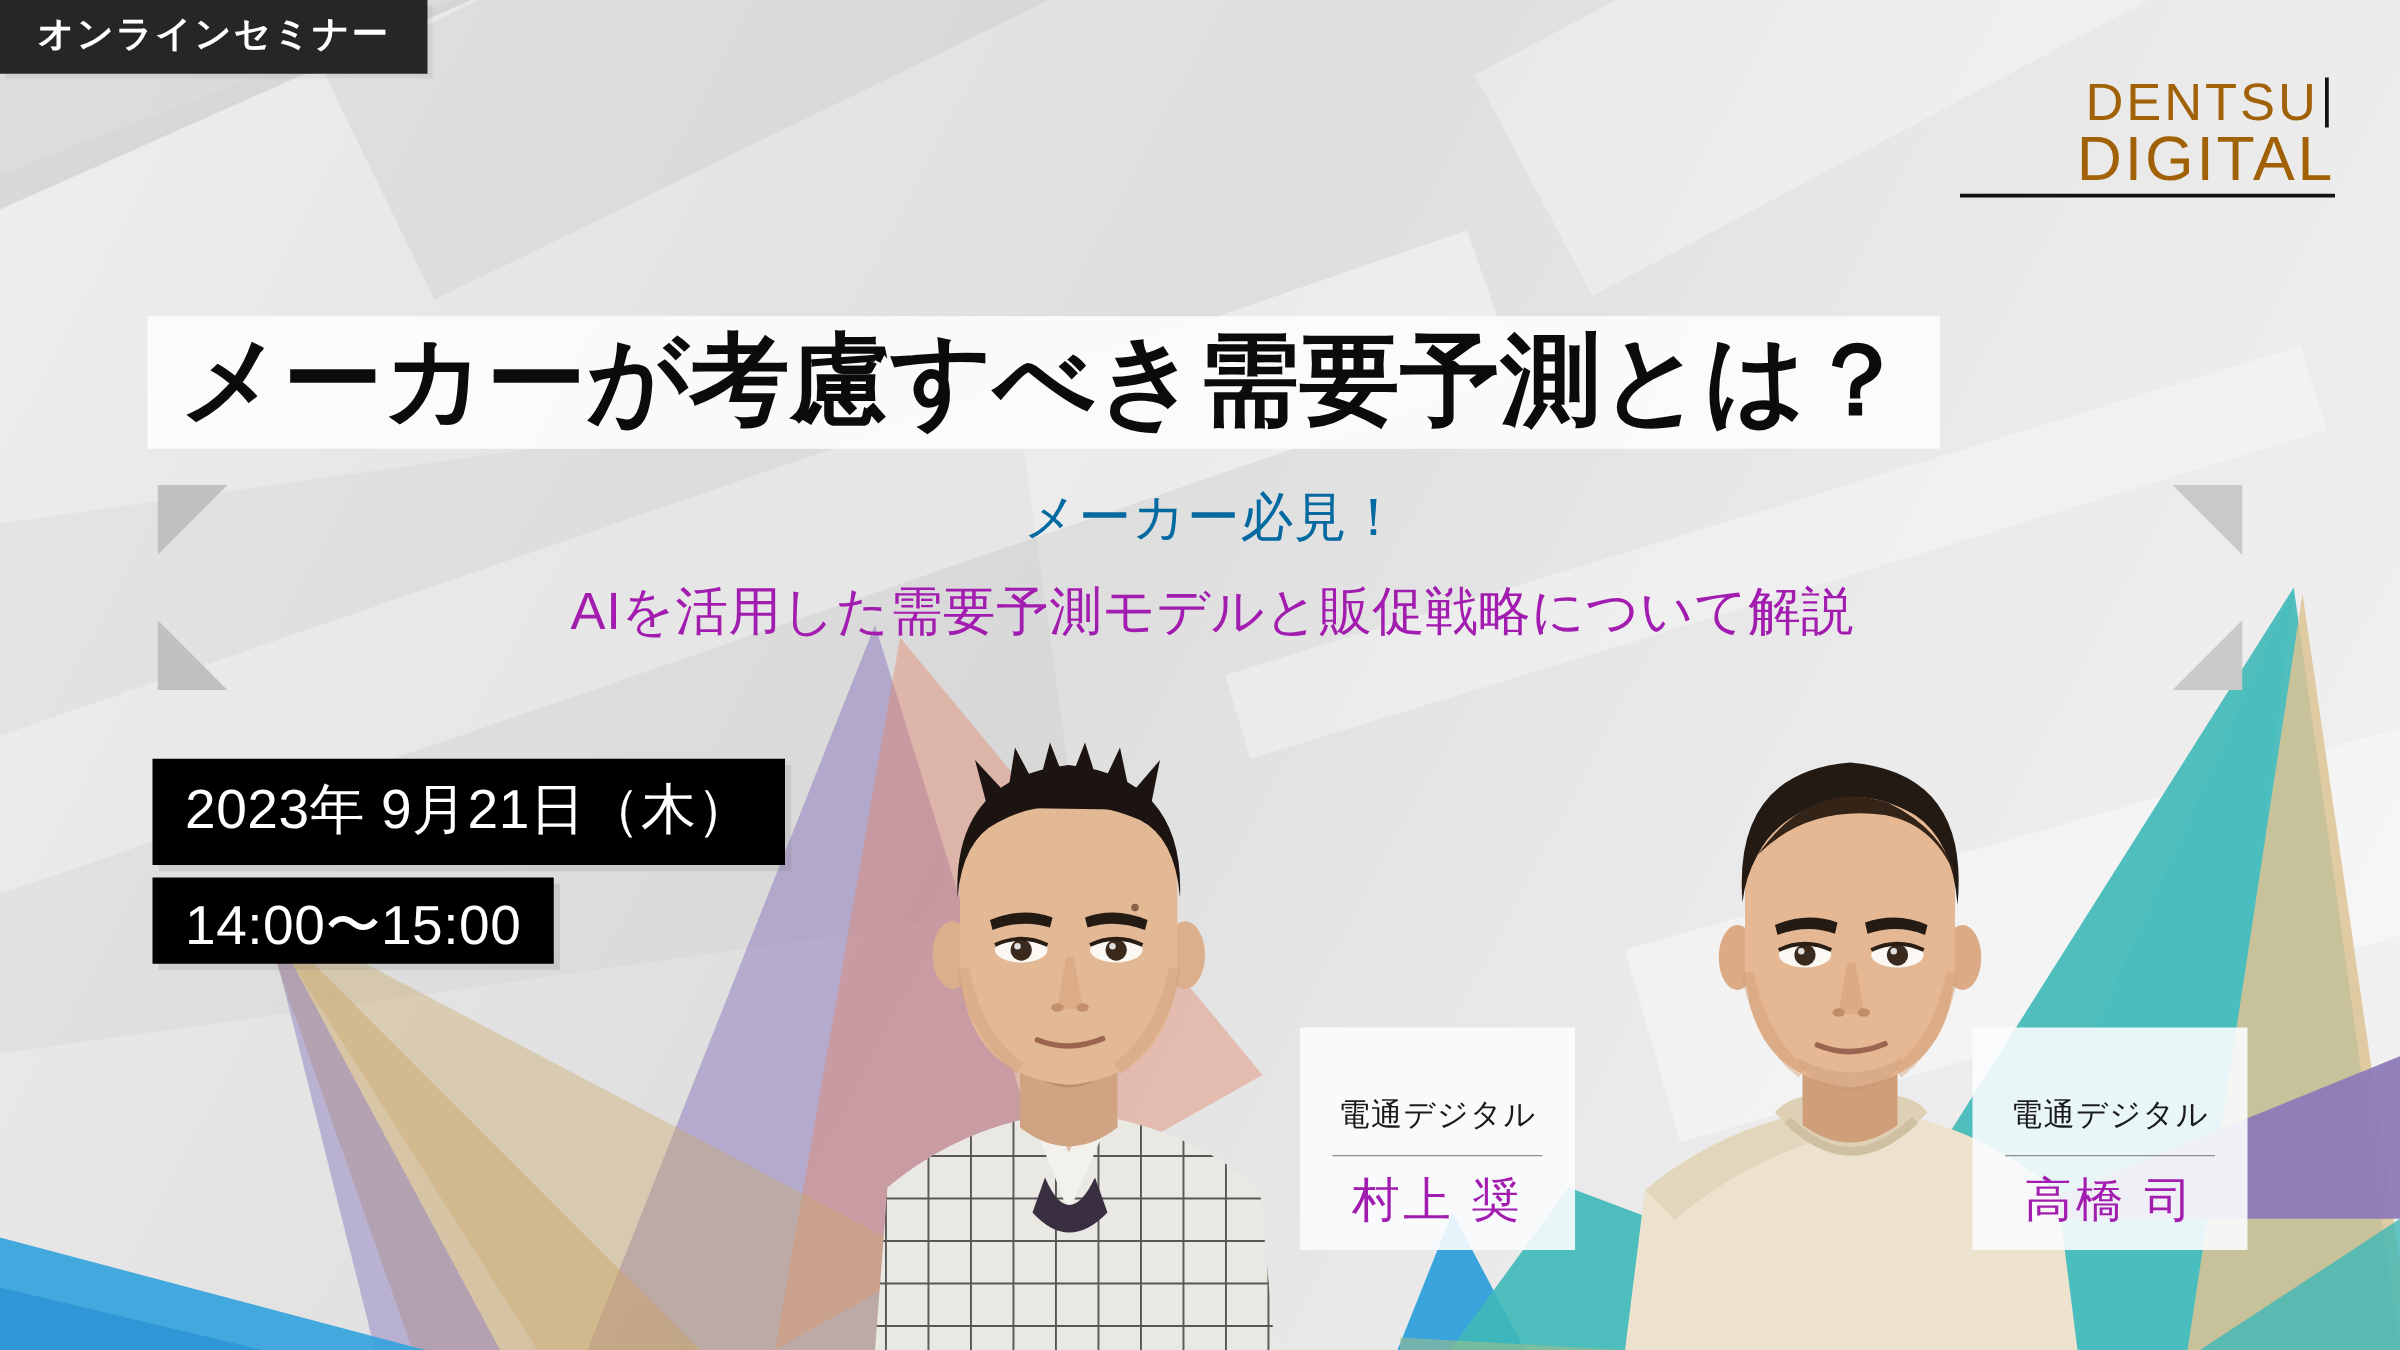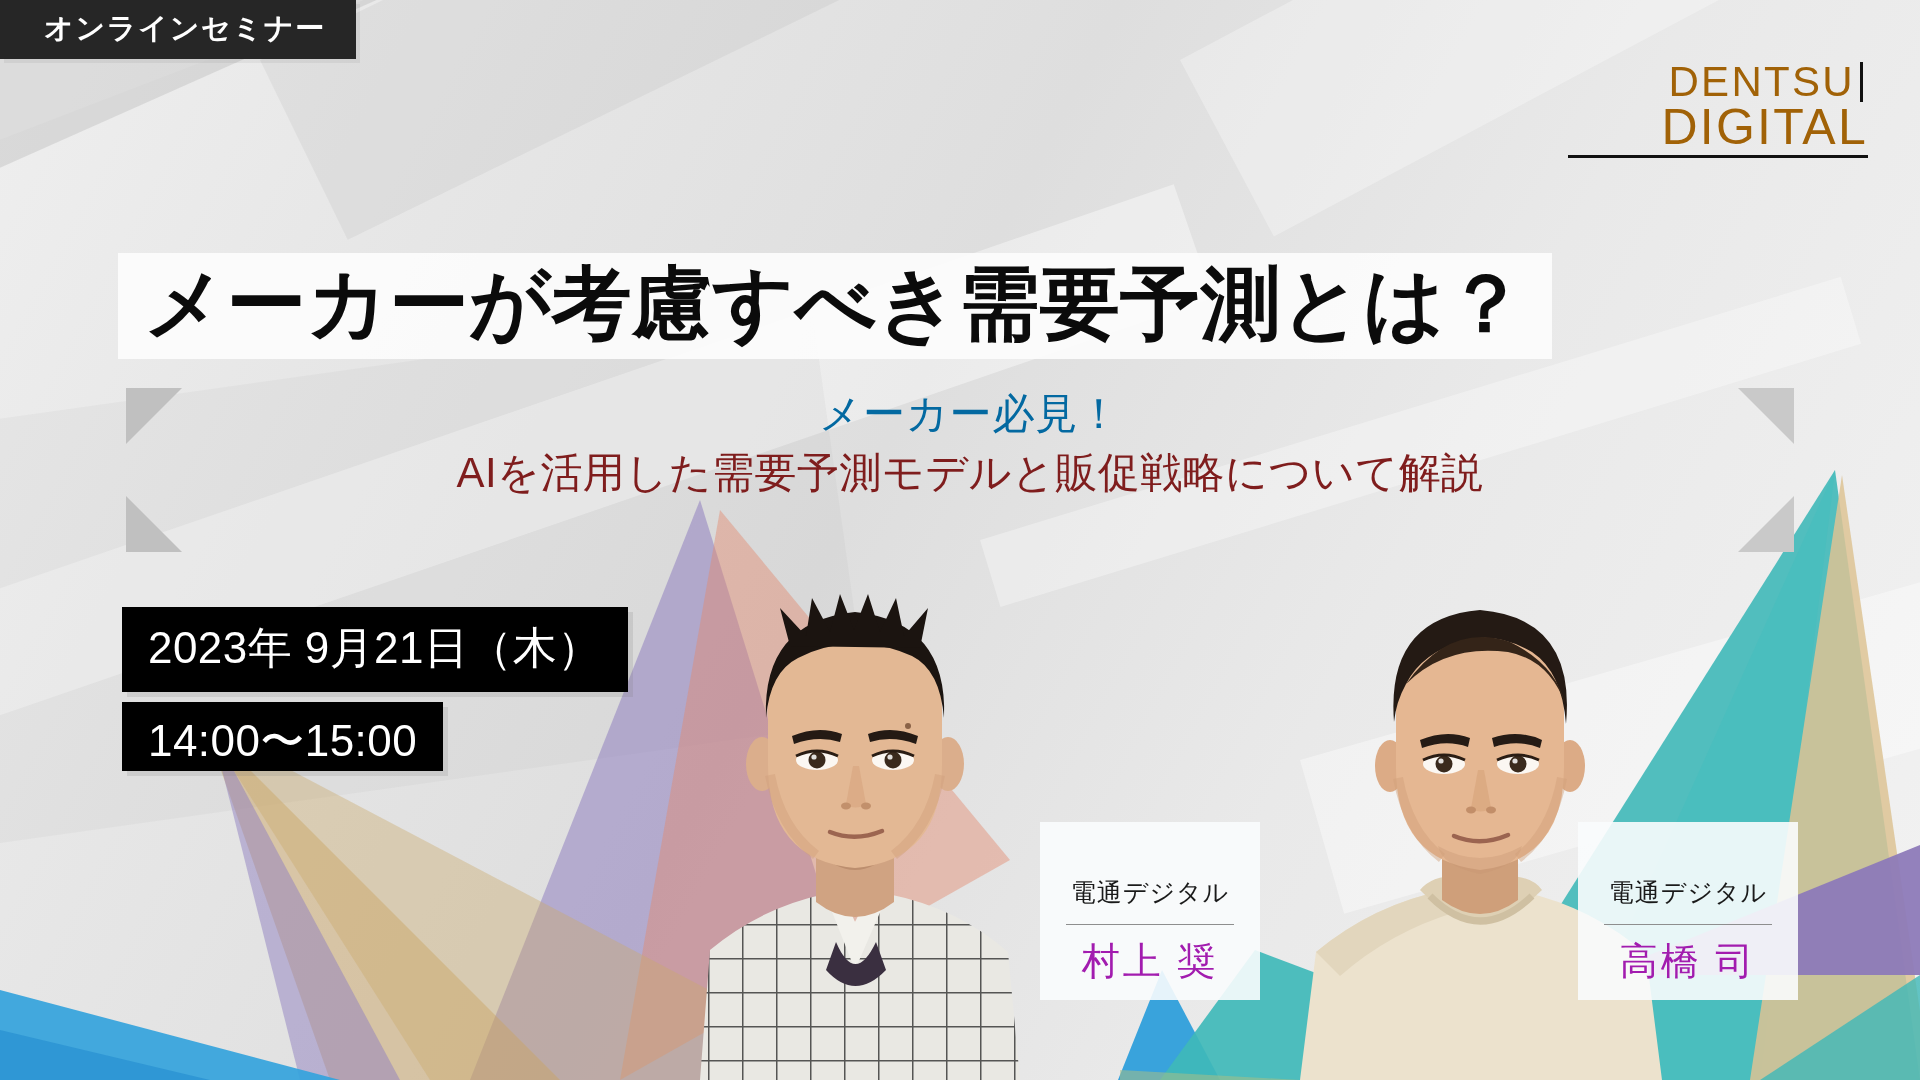--- a/index.html
+++ b/index.html
@@ -19,21 +19,21 @@
   .bg-streak{position:absolute;background:rgba(255,255,255,.55);transform-origin:0 0;}
   .bg-dark{position:absolute;background:rgba(168,168,168,.30);transform-origin:0 0;}
 
   
   .tri{position:absolute;}
 
   
   .badge{
     position:absolute;left:0;top:0;
     background:#262626;color:#fff;
-    padding:14px 30px 16px 44px;
+    padding:14px 30px 16px 30px;
     font-size:29px;font-weight:700;letter-spacing:.06em;line-height:1;
     box-shadow:4px 4px 0 rgba(0,0,0,.05);
   }
 
   
   .logo{position:absolute;right:52px;top:62px;color:#a16207;text-align:right;}
   .logo-top{font-size:42px;letter-spacing:.055em;line-height:.95;
     font-weight:300;display:flex;align-items:center;justify-content:flex-end;}
   .logo-bot{font-size:50px;letter-spacing:.045em;line-height:.95;
     font-weight:300;display:flex;align-items:center;justify-content:flex-end;margin-top:2px;}
@@ -49,21 +49,21 @@
     box-shadow:0 0 0 0 rgba(0,0,0,0);
   }
   .title-text{
     font-size:80px;font-weight:700;color:#0b0b0b;line-height:1.08;
     letter-spacing:.005em;white-space:nowrap;
   }
 
   
   .sub-wrap{position:absolute;left:120px;top:386px;width:1700px;text-align:center;}
   .sub1{font-size:42px;font-weight:500;color:#0369a1;line-height:1.35;letter-spacing:.02em;}
-  .sub2{font-size:42px;font-weight:500;color:#7f1d1d;line-height:1.35;letter-spacing:.01em;margin-top:2px;}
+  .sub2{font-size:42px;font-weight:500;color:#a21caf;line-height:1.35;letter-spacing:.01em;margin-top:18px;}
 
   .corner{position:absolute;width:56px;height:56px;}
   .c-tl{left:126px;top:388px;}
   .c-bl{left:126px;top:496px;}
   .c-tr{left:1738px;top:388px;}
   .c-br{left:1738px;top:496px;}
 
   
   .blkbox{
     position:absolute;background:#000;color:#fff;display:inline-block;

